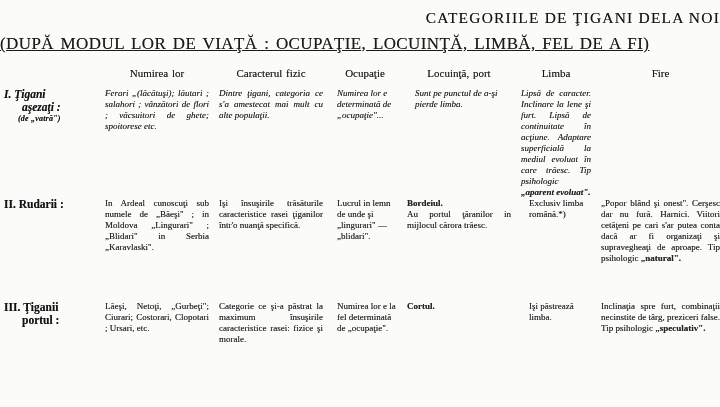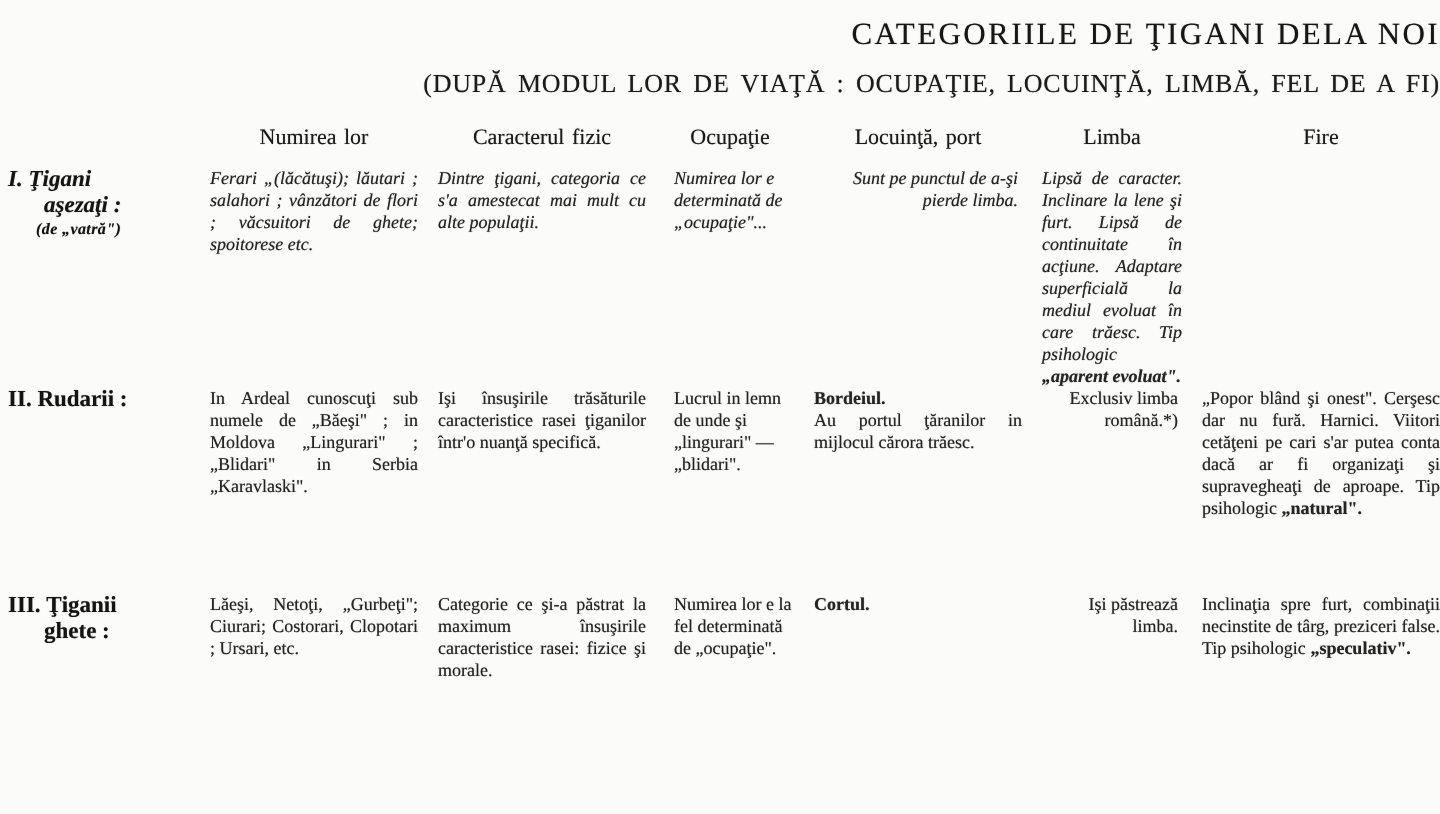--- a/index.html
+++ b/index.html
@@ -11,24 +11,25 @@
     -webkit-font-smoothing:antialiased;
   }
   .page{width:720px;height:407px;position:relative;
     text-shadow:0 0 0.5px rgba(20,20,20,0.55);}
   .doc-title{
     text-align:right;margin-top:9px;
     font-size:15.5px;letter-spacing:1.2px;font-weight:normal;
     color:#161616;
   }
   .doc-subtitle{
-    text-align:right;margin-top:7px;
-    font-size:13px;letter-spacing:0.4px;
+    text-align:left;margin-top:7px;
+    font-size:17px;letter-spacing:0.4px;
     color:#1b1b1b;
     word-spacing:2px;
+    text-decoration:underline;
   }
   .grid{
     display:grid;
     grid-template-columns:95px 104px 104px 64px 104px 70px 119px;
     column-gap:10px;
     width:572px;
     box-sizing:border-box;
   }
   .thead{margin-top:13px;}
   .th{
@@ -40,21 +41,21 @@
   .tbody{margin-top:9px;}
   .trow-1{min-height:107px;font-style:italic;}
   .trow-2{min-height:103px;}
   .cell{
     font-size:9px;
     line-height:1.22;
     text-align:justify;
     color:#242424;
   }
   .cell.narrow{text-align:left;padding-left:4px;}
-  .cell.centered{text-align:right;padding-left:8px;padding-right:2px;}
+  .cell.centered{text-align:left;padding-left:8px;padding-right:2px;}
   .row-label{
     font-size:11.5px;font-weight:bold;color:#141414;
     padding-left:4px;line-height:1.15;
   }
   .b{font-weight:bold;}
   .blk{display:block;}
   .ind{padding-left:18px;}
   .sm{font-size:8px;font-weight:bold;padding-left:14px;letter-spacing:0.2px;}
 </style>
 </head>
@@ -98,21 +99,21 @@
       <div class="cell"><span>Işi însuşirile trăsăturile caracteristice rasei ţiganilor într'o nuanţă specifică.</span></div>
       <div class="cell narrow"><span>Lucrul in lemn de unde şi „lingurari" — „blidari".</span></div>
       <div class="cell"><span class="b blk">Bordeiul.</span><span>Au portul ţăranilor in mijlocul cărora trăesc.</span></div>
       <div class="cell centered"><span>Exclusiv limba română.*)</span></div>
       <div class="cell"><span>„Popor blând şi onest". Cerşesc dar nu fură. Harnici. Viitori cetăţeni pe cari s'ar putea conta dacă ar fi organizaţi şi supravegheaţi de aproape. Tip psihologic </span><span class="b">„natural".</span></div>
     </div>
 
     <div class="grid trow-3">
       <div class="row-label">
           <span class="b blk">III. Ţiganii</span>
-          <span class="b blk ind">ghete :</span>
+          <span class="b blk ind">portul :</span>
         </div>
       <div class="cell"><span>Lăeşi, Netoţi, „Gurbeţi"; Ciurari; Costorari, Clopotari ; Ursari, etc.</span></div>
       <div class="cell"><span>Categorie ce şi-a păstrat la maximum însuşirile caracteristice rasei: fizice şi morale.</span></div>
       <div class="cell narrow"><span>Numirea lor e la fel determinată de „ocupaţie".</span></div>
       <div class="cell"><span class="b blk">Cortul.</span></div>
       <div class="cell centered"><span>Işi păstrează limba.</span></div>
       <div class="cell"><span>Inclinaţia spre furt, combinaţii necinstite de târg, preziceri false. Tip psihologic </span><span class="b">„speculativ".</span></div>
     </div>
 
   </div>

